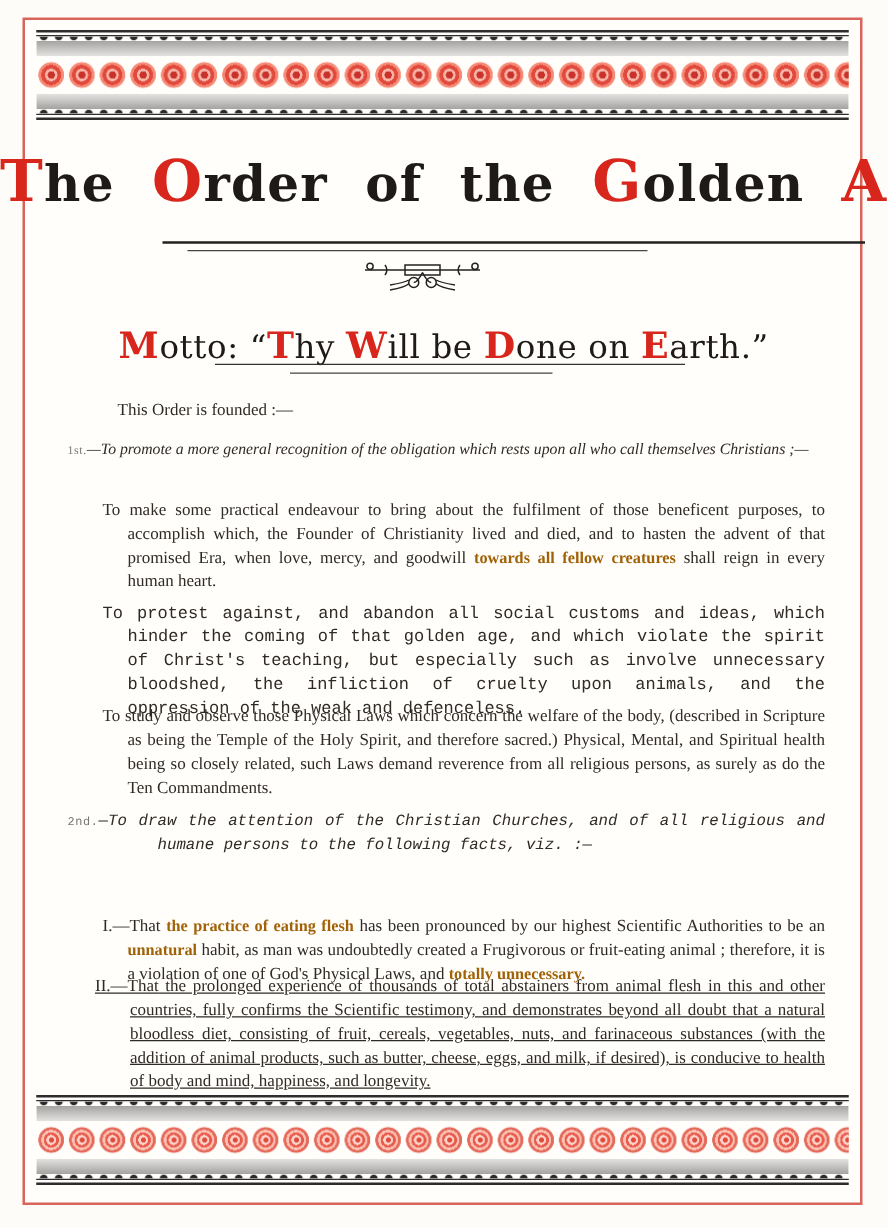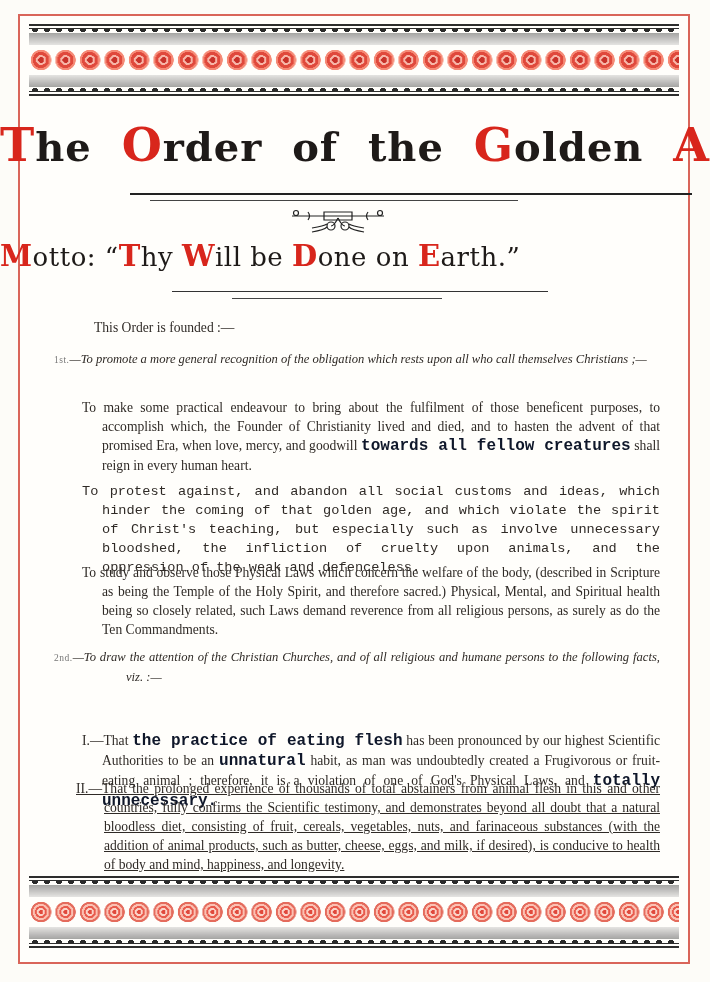--- a/index.html
+++ b/index.html
@@ -39,33 +39,33 @@
   .title {
     position: absolute; left: 0; right: 0; top: 118px; 
     font-family: "DejaVu Serif", serif; font-weight: bold; font-size: 40px; letter-spacing: 1px;
     color: #1e1a18; white-space: nowrap;
   }
   .title .red { color: #d8261c; font-size: 46px; }
   .hr1 { position: absolute; left: 130px; right: 18px; top: 193px; height: 2px; background: #222; }
   .hr1b { position: absolute; left: 150px; width: 368px; top: 200px; height: 1px; background: #444; }
   .ornament { position: absolute; left: 288px; top: 206px; width: 100px; height: 30px; }
   .motto {
-    position: absolute; left: 0; right: 0; top: 239px; text-align: left;
+    position: absolute; left: 0; right: 0; top: 259px; text-align: center;
     font-family: "DejaVu Serif", serif; font-size: 26px; color: #1e1a18; white-space: nowrap; letter-spacing: .5px;
   }
   .motto .red { color: #d8261c; font-weight: bold; font-size: 29px; }
   .hr2 { position: absolute; left: 172px; width: 376px; top: 291px; height: 1px; background: #333; }
   .hr2b { position: absolute; left: 232px; width: 210px; top: 298px; height: 1px; background: #444; }
 
   .body-text { position: absolute; left: 54px; width: 620px; font-size: 13.6px; line-height: 19px; text-align: justify; color: #2f2a26; }
   .p { margin: 12px; }
   .hang { padding-left: 20px; text-indent: -20px; }
   .it { font-style: italic; font-size: 12.6px; }
   .sc { font-size: 9.5px; letter-spacing: .5px; color: #777; font-style: normal; }
-  b.hv { font-family: Liberation Mono, monospace; font-size: 16px; color: #0f172a; }
+  b.hv { font-family: Liberation Serif, serif; font-size: 13px; color: #a16207; }
 </style>
 </head>
 <body>
 
 <div class="frame">
 
   <div class="border-band top">
     <div class="rule-thin"></div>
     <div class="rule-gap"></div>
     <div class="rule-thin" style="height:1px"></div>
@@ -137,21 +137,21 @@
 
 <div class="body-text" style="top:470px; left:70px; width:602px;font-family:Liberation Mono, monospace;">
   <p class="p hang"><span>To</span><span> protest against, and abandon all social customs and ideas, which hinder the coming of that golden age, and which violate the spirit of Christ's teaching, but especially such as involve unnecessary bloodshed, the infliction of cruelty upon animals, and the oppression of the weak and defenceless.</span></p>
 </div>
 
 <div class="body-text" style="top:551px; left:70px; width:602px;">
   <p class="p hang"><span>To</span><span> study and observe those Physical Laws which concern the welfare of the body, (described in Scripture as being the Temple of the Holy Spirit, and therefore sacred.)  Physical, Mental, and Spiritual health being so closely related, such Laws demand reverence from all religious persons, as surely as do the Ten Commandments.</span></p>
 </div>
 
 <div class="body-text" style="top:636px; left:42px; width:630px;">
-  <p class="p hang it" style="padding-left:72px; text-indent:-72px;"><span class="sc">2nd.</span><span>—To draw the attention of the Christian Churches, and of all religious and humane persons to the following facts, viz. :—</span></p>
+  <p class="p hang it" style="padding-left:72px; text-indent:-72px;font-family:Liberation Mono, monospace;"><span class="sc">2nd.</span><span>—To draw the attention of the Christian Churches, and of all religious and humane persons to the following facts, viz. :—</span></p>
 </div>
 
 <div class="body-text" style="top:719px; left:70px; width:602px;">
   <p class="p hang" style="padding-left:20px;"><span>I.—That </span><b class="hv">the practice of eating flesh</b><span> has been pronounced by our highest Scientific Authorities to be an </span><b class="hv">unnatural</b><span> habit, as man was undoubtedly created a Frugivorous or fruit-eating animal ;  therefore, it is a violation of one of God's Physical Laws, and </span><b class="hv">totally unnecessary.</b></p>
 </div>
 
 <div class="body-text" style="top:767px; left:64px; width:608px;text-decoration:underline;">
   <p class="p hang" style="padding-left:28px; text-indent:-28px;"><span>II.—That</span><span> the prolonged experience of thousands of total abstainers from animal flesh in this and other countries, fully confirms the Scientific testimony, and demonstrates beyond all doubt that a natural bloodless diet, consisting of fruit, cereals, vegetables, nuts, and farinaceous substances (with the addition of animal products, such as butter, cheese, eggs, and milk, if desired), is conducive to health of body and mind, happiness, and longevity.</span></p>
 </div>
 

